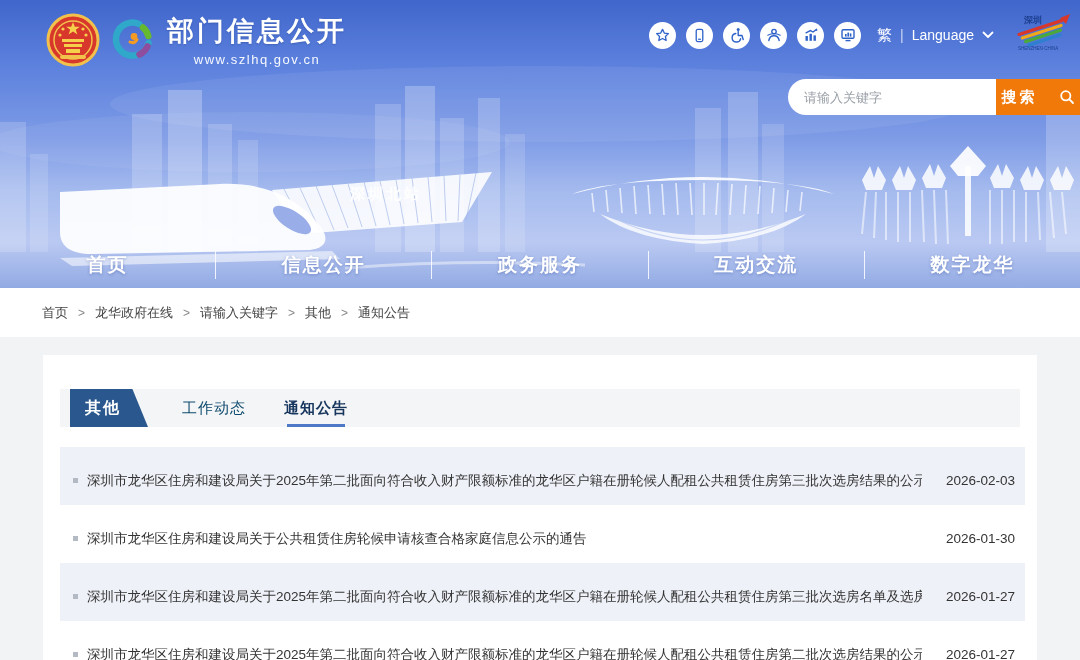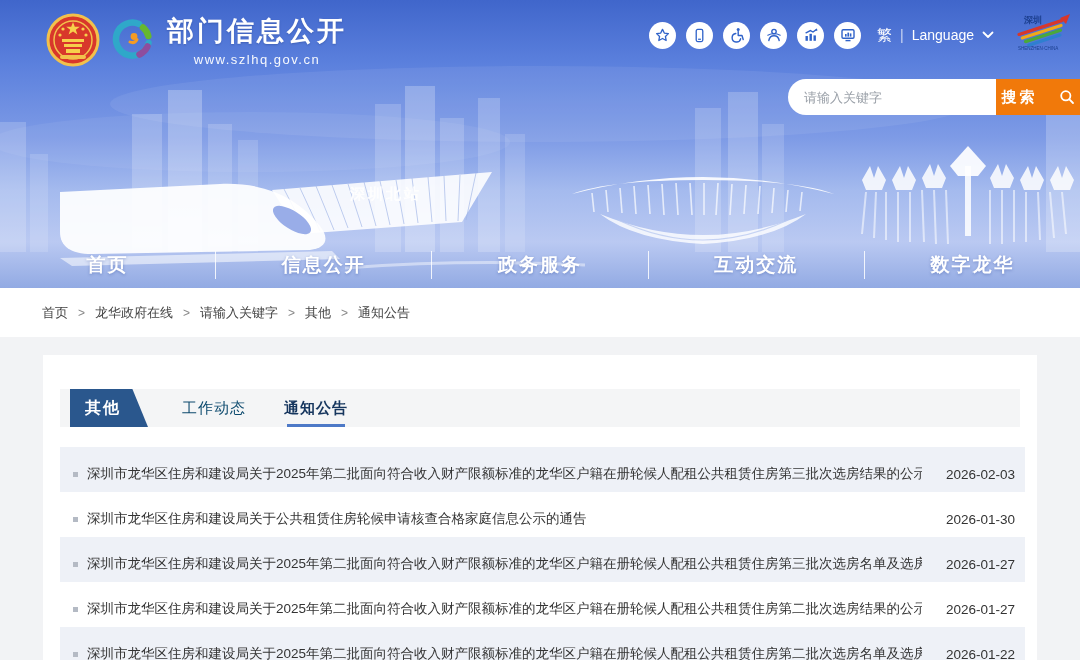--- a/index.html
+++ b/index.html
@@ -48,21 +48,21 @@
 
   .tabbar { margin:0 17px; height:38px; background:#f4f5f6; display:flex; align-items:stretch; }
   .cat-tab { margin-left:10px; width:78px; background:#2a578d; color:#fff; font-weight:bold; font-size:16px;
     display:flex; align-items:center; padding-left:15px; letter-spacing:2px; cursor:pointer;
     clip-path:polygon(0 0,80% 0,100% 100%,0 100%); }
   .tab { margin-left:30px; font-size:15px; color:#0c4a6e; display:flex; align-items:center; position:relative; cursor:pointer; padding:0 4px; letter-spacing:1px; }
   .tab.active { color:#16365e; font-weight:bold; }
   .tab.active::after { content:""; position:absolute; left:50%; transform:translateX(-50%); bottom:0; width:58px; height:3px; background:#4d79c7; }
 
   .notice-list { margin:20px 12px 0 17px; }
-  .notice-row { height:45px; display:flex; align-items:center; padding:9px 10px 0 13px; cursor:pointer; }
+  .notice-row { height:58px; display:flex; align-items:center; padding:9px 10px 0 13px; cursor:pointer; }
   .notice-row.shaded { background:#eef1f7; }
   .bullet { width:5px; height:5px; background:#b4bac4; margin-right:9px; flex:none; }
   .notice-title { flex:1; font-size:13.5px; color:#333; white-space:nowrap; overflow:hidden; }
   .notice-date { font-size:13.5px; color:#333; margin-left:24px; flex:none;text-align:right; }
 </style>
 </head>
 <body>
 
 <div class="screen">
 

